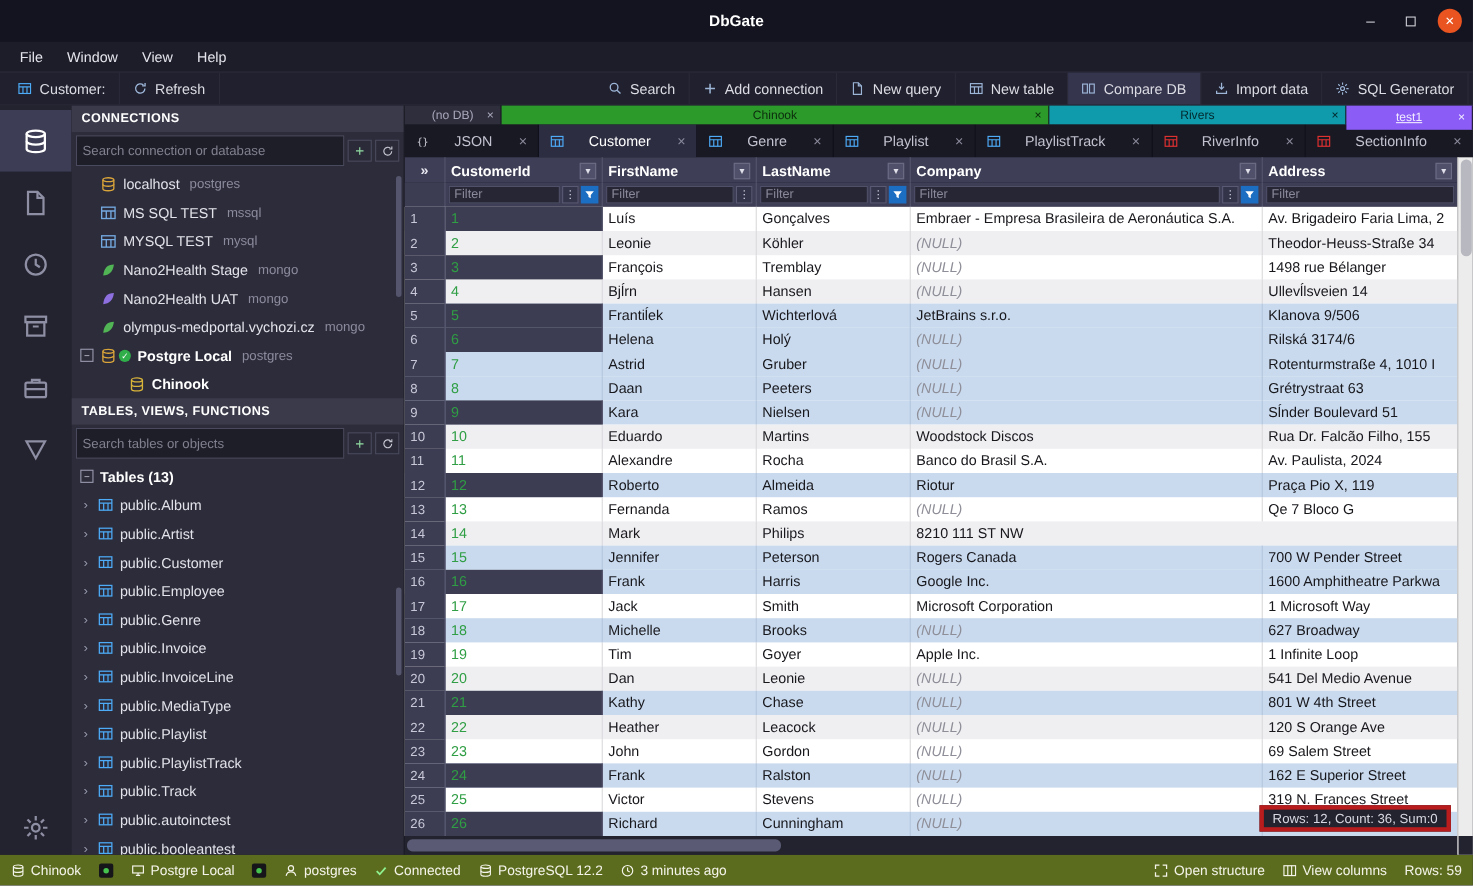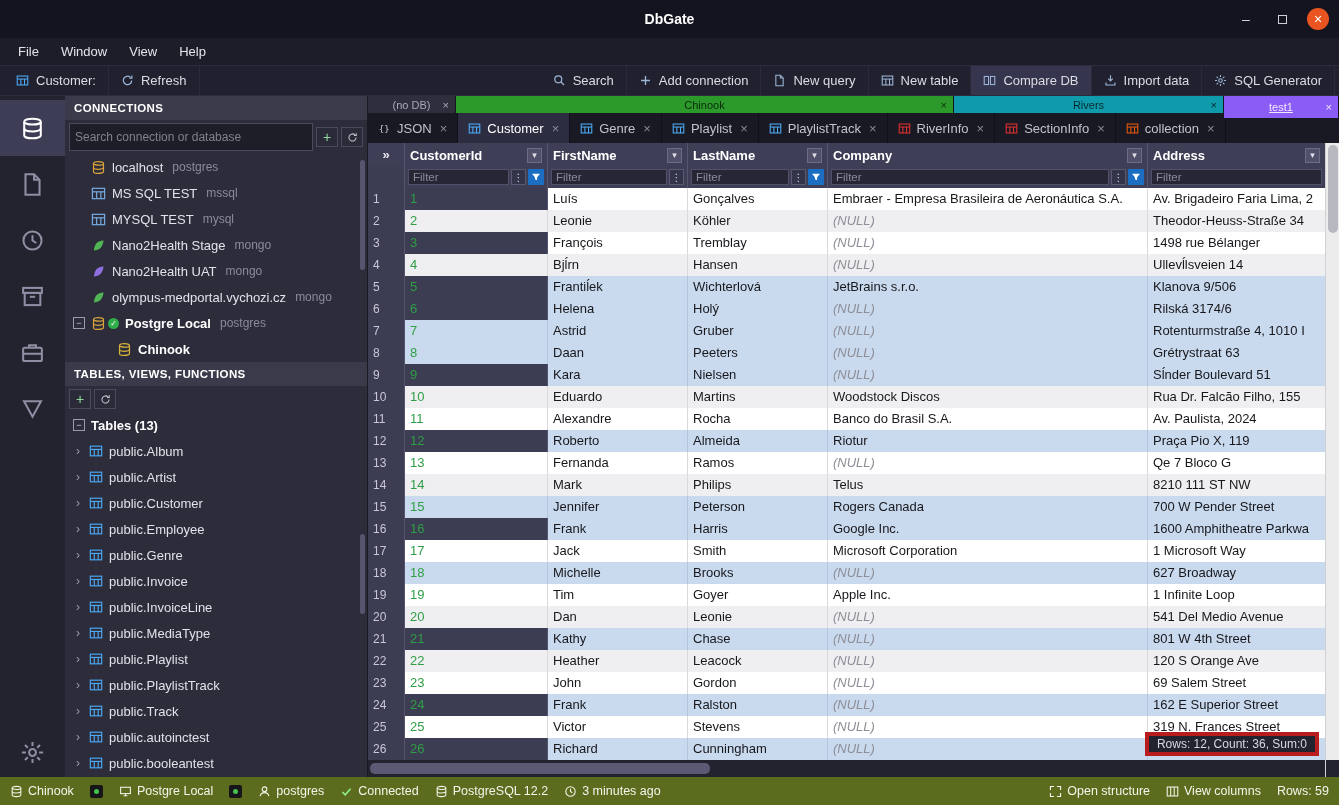--- a/index.html
+++ b/index.html
@@ -57,21 +57,21 @@
   .tbl-ic{width:14px;height:14px;color:#4dabf7;flex:none}
   .vthumb{position:absolute;width:5px;background:#55556e;border-radius:3px;right:2px}
 
   
   .content{flex:1;display:flex;flex-direction:column;min-width:0}
   .dbstrip{height:17px;background:#1a1a24;display:flex}
   .dbtab{display:flex;align-items:center;justify-content:center;font-size:11px;position:relative;border-right:1px solid #15151e;overflow:hidden}
   .dbtab.grow{flex:1}
   .dbtab .x{position:absolute;right:6px;font-size:11px}
   .tabbar{height:30px;background:#191923;display:flex;overflow:hidden}
-  .tab{display:flex;align-items:center;gap:6px;padding:0 10px;border-right:1px solid #10101a;color:#c2c2d0;white-space:nowrap}
+  .tab{display:flex;align-items:center;gap:22px;padding:0 10px;border-right:1px solid #10101a;color:#c2c2d0;white-space:nowrap}
   .tab.active{background:#2d2d42;color:#fff}
   .tab .ic{width:13px;height:13px}
   .tab .x{color:#8a8a9c;margin-left:2px}
 
   
   .gridwrap{flex:1;display:flex;position:relative;min-height:0}
   .gridcols{flex:1;display:flex;flex-direction:column;min-width:0}
   .hrow{height:23px;background:#3e3e56;display:flex;color:#fff;font-weight:bold;flex:none}
   .hcorner{width:37px;display:flex;align-items:center;justify-content:center;border-right:1px solid #55556e;color:#e8e8f2;flex:none}
   .hcell{display:flex;align-items:center;justify-content:space-between;padding:12px 5px;border-right:1px solid #55556e;overflow:hidden;gap:4px}
@@ -448,20 +448,21 @@
             <use href="#i-db"></use>
           </svg>
 
           <span class="name bold">Chinook</span>
           <span class="eng"></span>
         </div>
 
     </div>
     <div class="panel-header">TABLES, VIEWS, FUNCTIONS</div>
     <div class="search-row">
+      <input placeholder="Search tables or objects" style="">
       <div class="sbtn">+</div>
       <div class="sbtn">
           <svg class="ic">
             <use href="#i-refresh"></use>
           </svg>
         </div>
     </div>
     <div class="tree">
       <div class="titem">
         <span class="expander shown">−</span>
@@ -864,21 +865,20 @@
               <div class="cell cc3">Ramos</div>
               <div class="cell cc4 nullv">(NULL)</div>
               <div class="cell cc5">Qe 7 Bloco G</div>
             </div>
 
             <div class="grow">
               <div class="cell cc0">14</div>
               <div class="cell cc1">14</div>
               <div class="cell cc2">Mark</div>
               <div class="cell cc3">Philips</div>
-              <div class="cell cc4">Telus</div>
               <div class="cell cc5">8210 111 ST NW</div>
             </div>
 
             <div class="grow selected">
               <div class="cell cc0">15</div>
               <div class="cell cc1">15</div>
               <div class="cell cc2">Jennifer</div>
               <div class="cell cc3">Peterson</div>
               <div class="cell cc4">Rogers Canada</div>
               <div class="cell cc5">700 W Pender Street</div>

